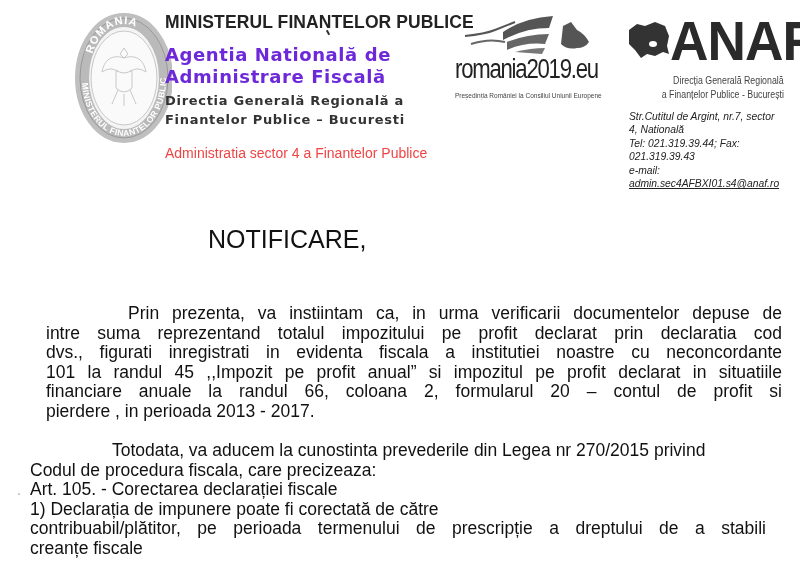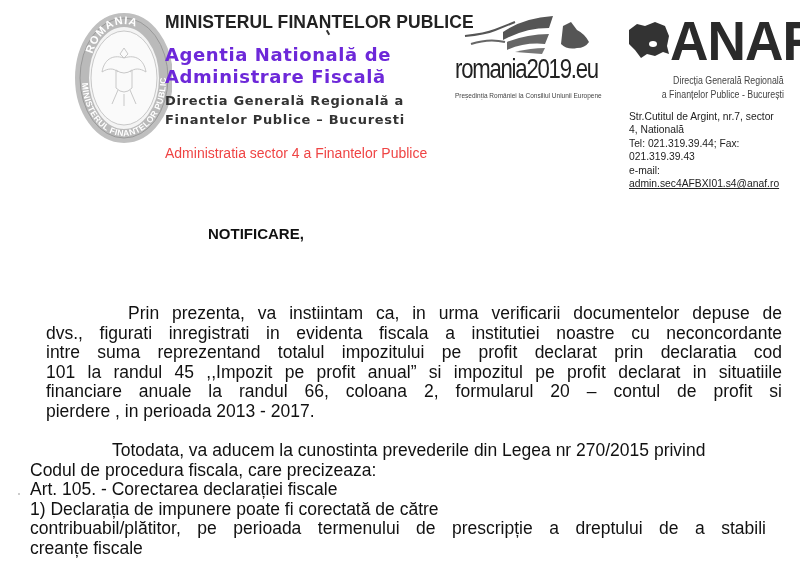--- a/index.html
+++ b/index.html
@@ -71,30 +71,30 @@
       white-space: nowrap;
     }
     .anaf-sub.s1 { top: 63px; }
     .anaf-sub.s2 { top: 77px; }
 
     
     .contact {
       left: 629px; top: 110px; width: 170px;
       font-size: 10.3px; line-height: 13.4px; color: #222;
       font-family: "Liberation Sans", sans-serif;
+      font-style: italic;
     }
     .contact div { white-space: nowrap; }
     .contact .email { text-decoration: underline; }
 
     
     .title {
       left: 208px; top: 225px;
-      font-size: 15px; color: #111;
+      font-size: 25px; color: #111;
       font-family: "Liberation Sans", sans-serif;
-      font-weight: bold;
     }
     .body-text {
       left: 30px; width: 736px;
       font-size: 17.5px; line-height: 19.5px; color: #111;
       font-family: "Liberation Sans", sans-serif;
     }
     .para1 { top: 304px; text-align: justify; text-align-last: left; margin-left: 16px; }
     .para1 .indent, .para2 .indent { padding-left: 82px; }
     .para2 { top: 441px; }
     .line { display: block; }
@@ -171,22 +171,22 @@
   <div>Tel: 021.319.39.44; Fax:</div>
   <div>021.319.39.43</div>
   <div>e-mail:</div>
   <div class="email">admin.sec4AFBXI01.s4@anaf.ro</div>
 </div>
 
 <div class="abs title">NOTIFICARE,</div>
 
 <div class="abs body-text para1">
   <span class="line just indent">Prin prezenta, va instiintam ca, in urma verificarii documentelor depuse de</span>
+  <span class="line just">intre suma reprezentand totalul impozitului pe profit declarat prin declaratia cod</span>
   <span class="line just">dvs., figurati inregistrati in evidenta fiscala a institutiei noastre cu neconcordante</span>
-  <span class="line just">intre suma reprezentand totalul impozitului pe profit declarat prin declaratia cod</span>
   <span class="line just">101 la randul 45 ,,Impozit pe profit anual” si impozitul pe profit declarat in situatiile</span>
   <span class="line just">financiare anuale la randul 66, coloana 2, formularul 20 – contul de profit si</span>
   <span class="line">pierdere , in perioada 2013 - 2017.</span>
 </div>
 
 <div class="abs body-text para2">
   <span class="line indent">Totodata, va aducem la cunostinta prevederile din Legea nr 270/2015 privind</span>
   <span class="line">Codul de procedura fiscala, care precizeaza:</span>
   <span class="line">Art. 105. - Corectarea declarației fiscale</span>
   <span class="line">1) Declarația de impunere poate fi corectată de către</span>

